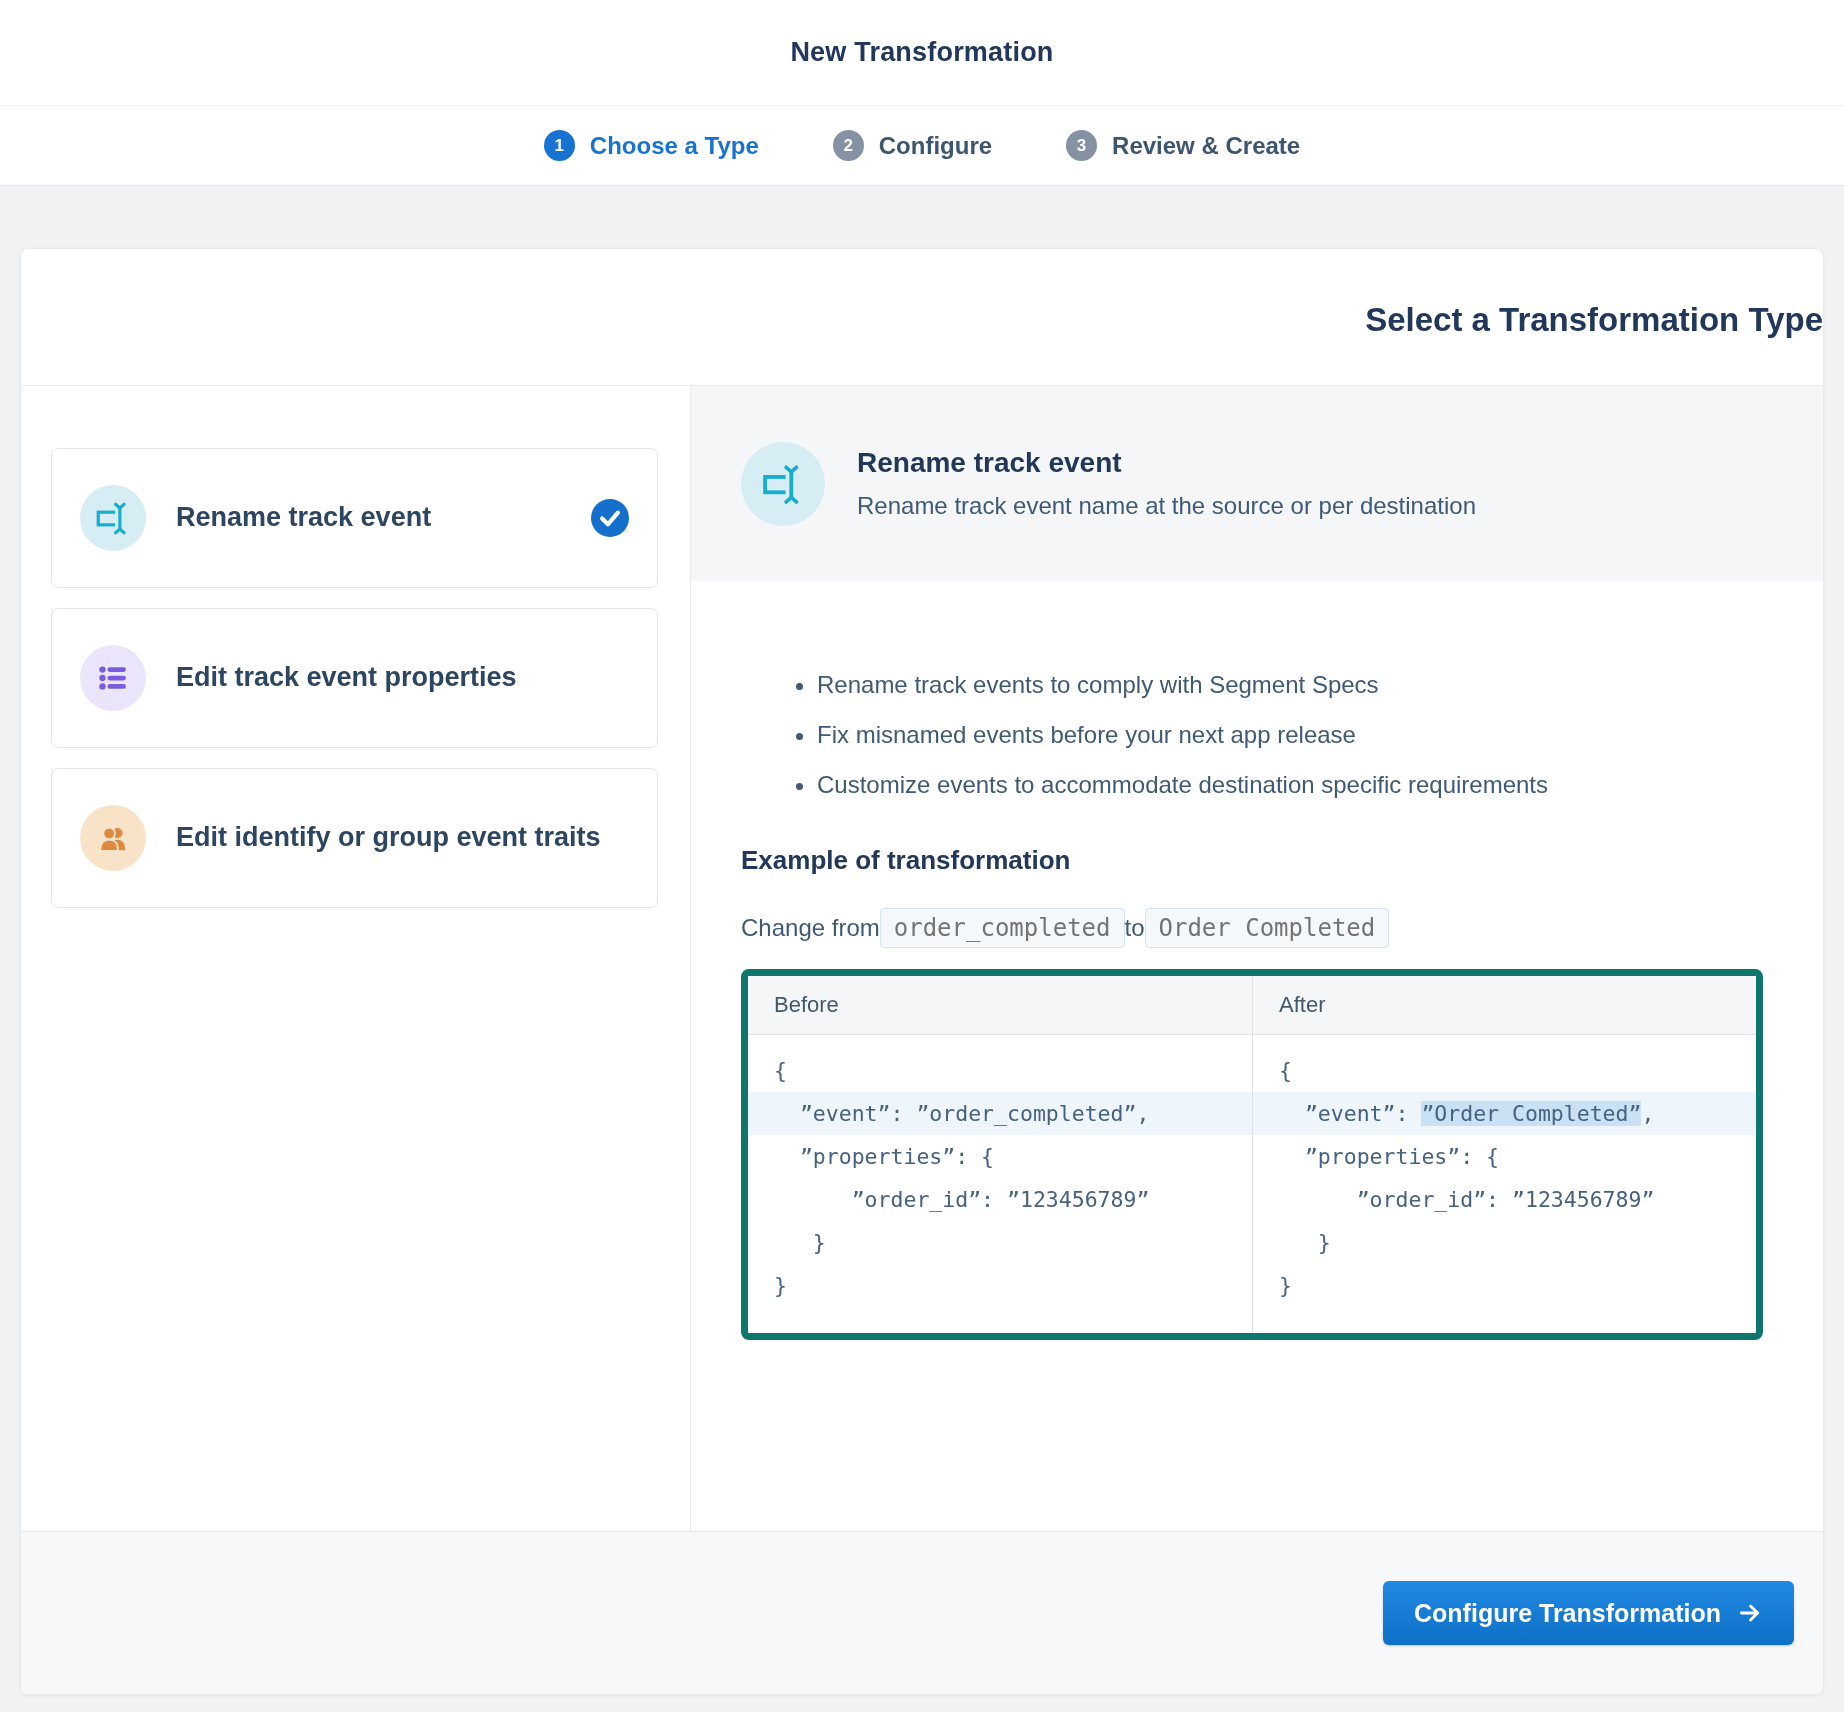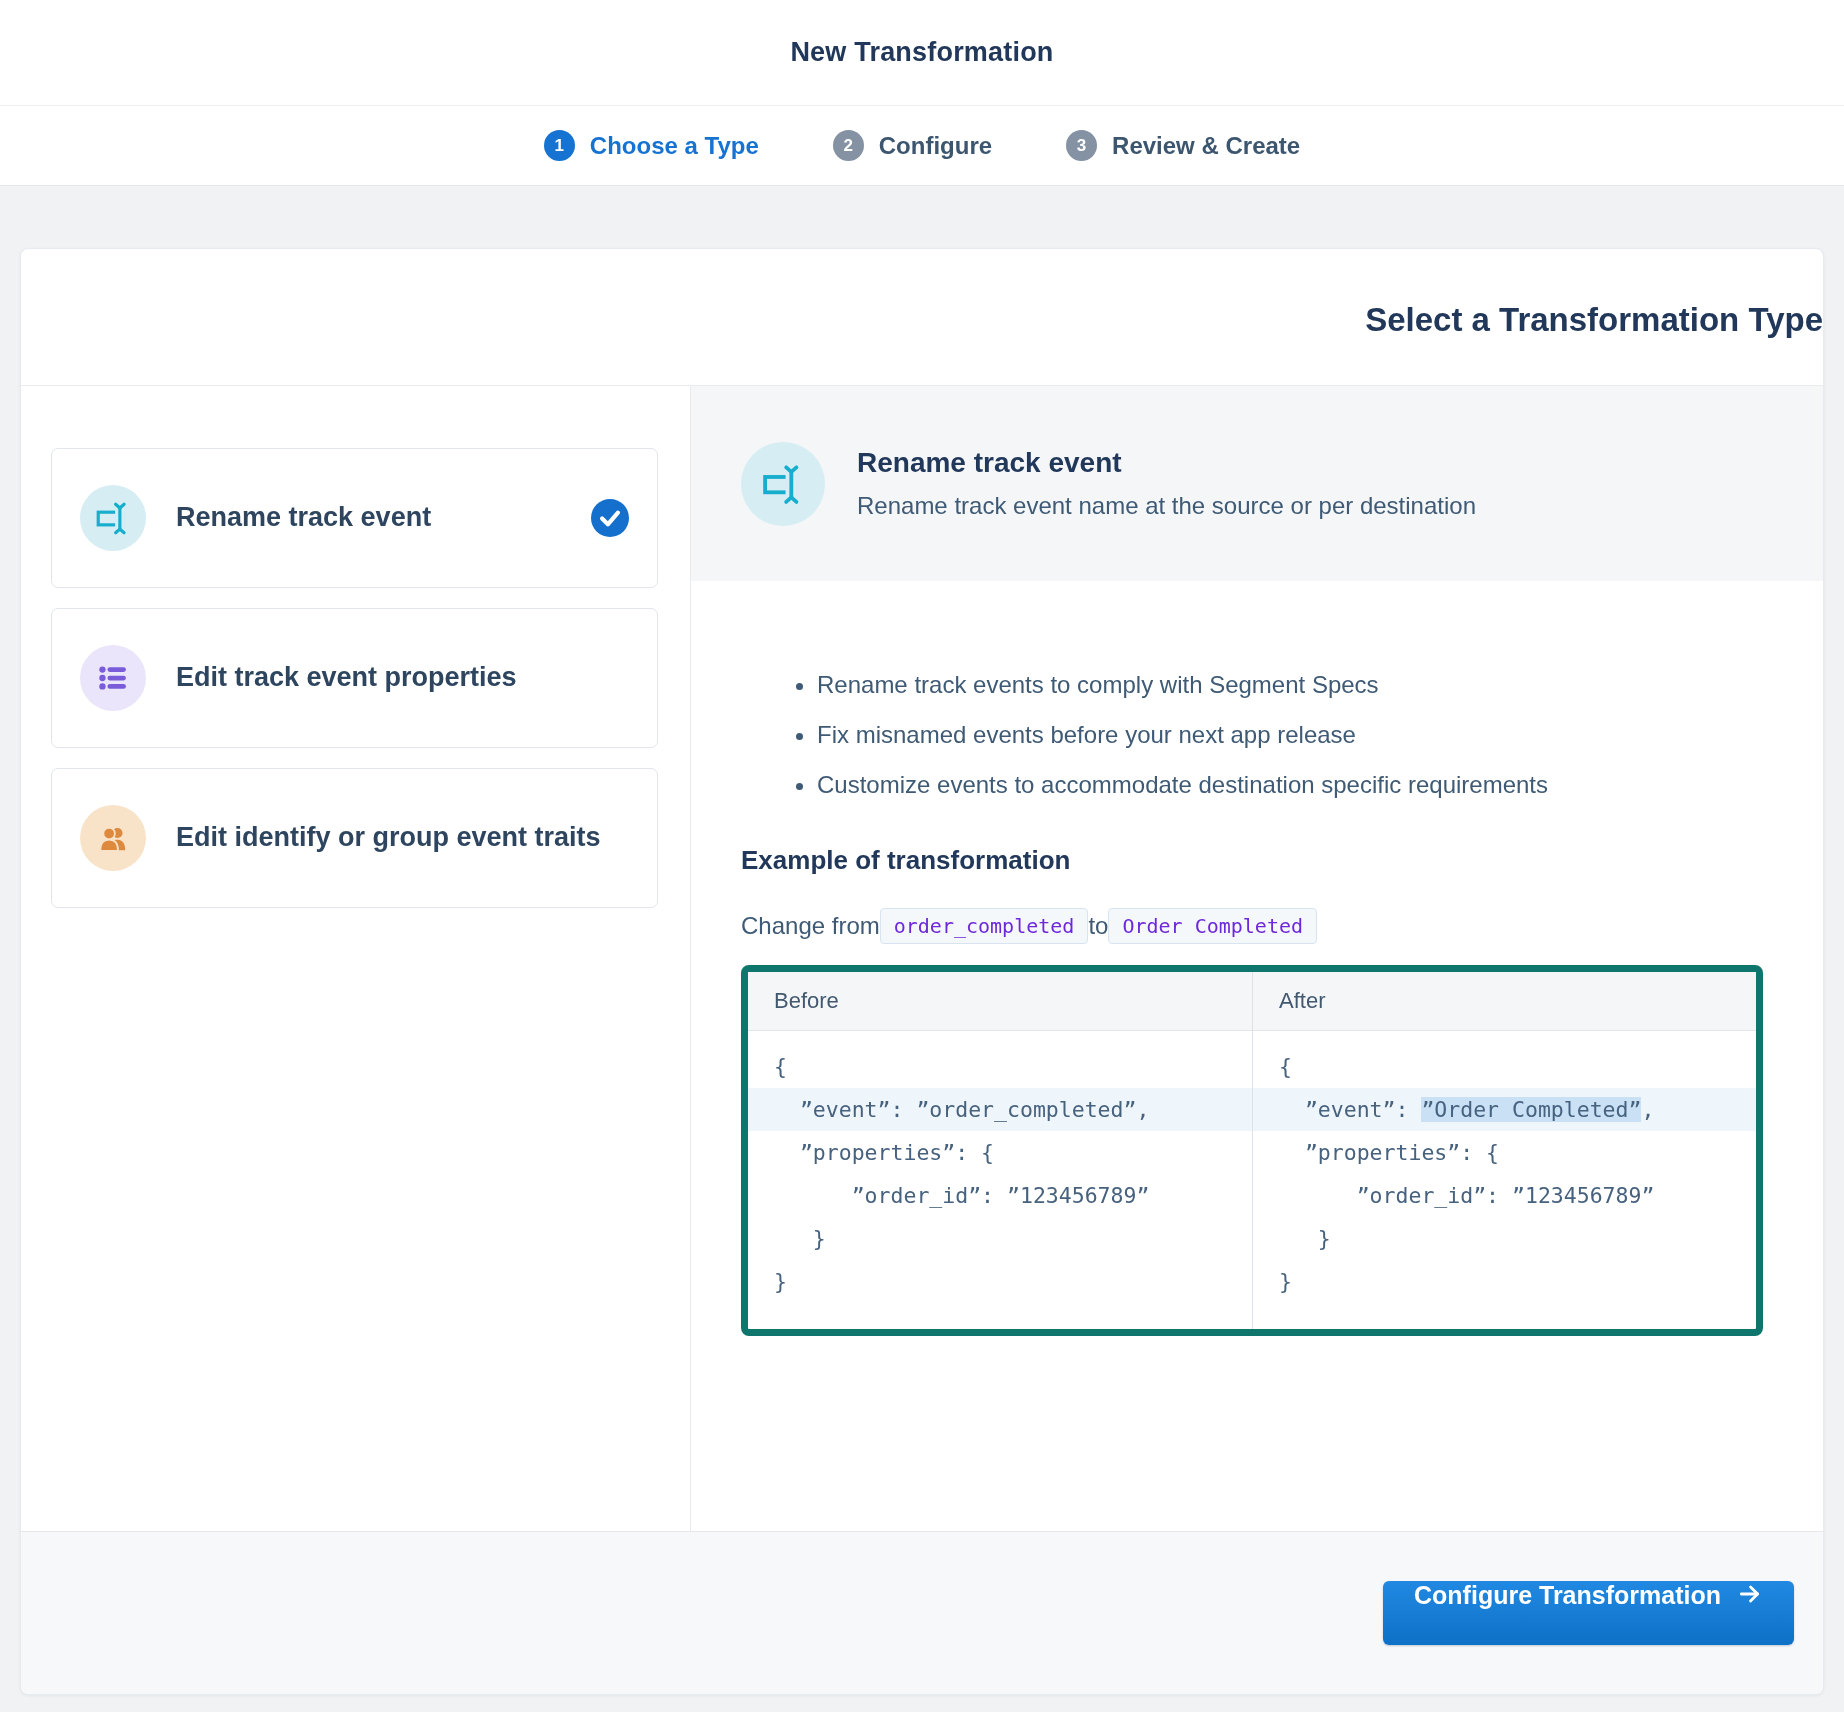--- a/index.html
+++ b/index.html
@@ -83,21 +83,21 @@
   .detail-title { font-size:28px; font-weight:700; color:#22385a; margin-bottom:13px; }
   .detail-desc  { font-size:24px; color:#3f5a75; }
 
   .detail-content { padding:64px 60px 40px 50px; }
   .section-heading { font-size:26px; font-weight:700; color:#22385a; }
   .usecase-list { margin:26px 0 0 0; padding-left:36px; }
   .usecase-list li { font-size:24px; color:#3f5a75; margin-bottom:22px;margin-left:40px; }
   .example-heading { margin-top:46px; }
   .change-row { margin-top:32px; display:flex; align-items:center; font-size:24px; color:#3f5a75; }
   .code-pill {
-    font-family:"DejaVu Sans Mono", monospace; font-size:20px; color:#6d28d9;
+    font-family:"DejaVu Sans Mono", monospace; font-size:24px; color:#737373;
     background:#f5f8fb; border:1px solid #d8e5f1; border-radius:4px;
     padding:5px 13px; white-space:pre;
   }
 
   
   .compare-table {
     margin-top:21px; border:7px solid #0f766e; border-radius:8px;
     display:flex; overflow:hidden; background:#fff;justify-content:space-between;
   }
   .compare-col { width:50%; min-width:0; }
@@ -118,21 +118,21 @@
   .card-footer {
     margin-top:auto; background:#f7f8f9; border-top:1px solid #e6e9ec;
     height:163px; display:flex; align-items:center; justify-content:flex-end;
     padding-right:29px;
   }
   .primary-btn {
     width:411px; height:64px; border:none; border-radius:6px; cursor:pointer;
     background:linear-gradient(180deg,#2189e2 0%,#0e70c7 100%);
     color:#fff; font-family:"Liberation Sans", sans-serif;
     font-size:25px; font-weight:700;
-    display:flex; justify-content:center; gap:16px;
+    display:flex; align-items:center; justify-content:center; gap:16px;
     box-shadow:0 1px 2px rgba(20,60,110,.25);
   }
 </style>
 </head>
 <body>
 
 <header class="app-header">
   <div class="app-title">New Transformation</div>
 </header>
 

